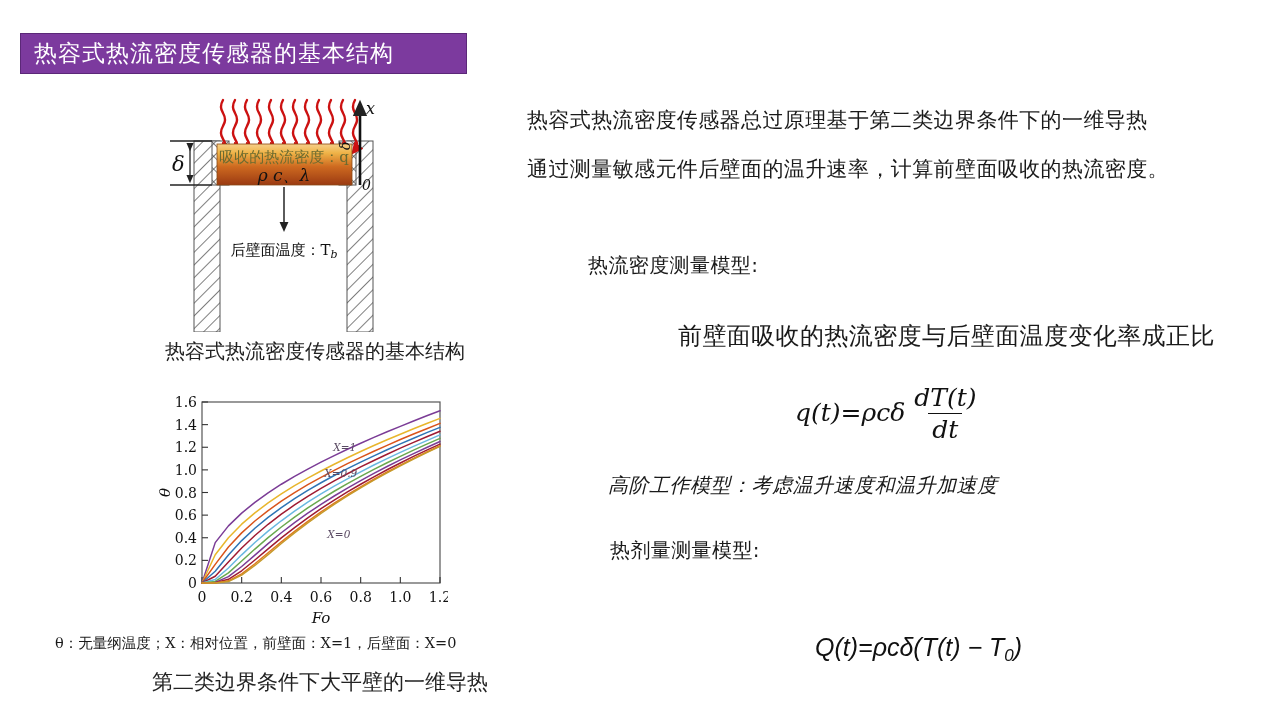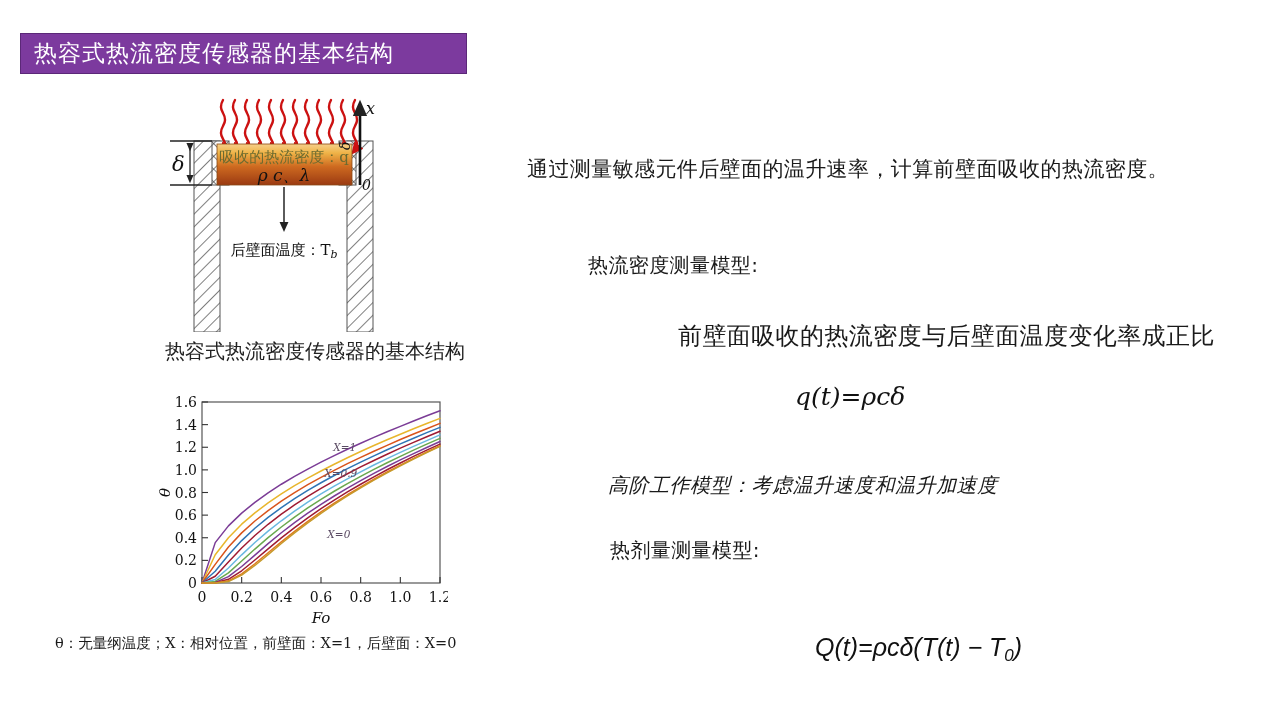--- a/index.html
+++ b/index.html
@@ -221,29 +221,35 @@
           <text x="186.79999999999998" y="58.64375000000001" text-anchor="middle" font-family="DejaVu Serif, Liberation Serif, serif" font-size="10.5" font-style="italic" fill="#5a4a63">X=1</text>
           <text x="182.83333333333334" y="84.66250000000002" text-anchor="middle" font-family="DejaVu Serif, Liberation Serif, serif" font-size="10.5" font-style="italic" fill="#5a4a63">X=0.9</text>
           <text x="180.85" y="145.75" text-anchor="middle" font-family="DejaVu Serif, Liberation Serif, serif" font-size="10.5" font-style="italic" fill="#5a4a63">X=0</text>
           <text x="163" y="231" text-anchor="middle" font-family="DejaVu Serif, Liberation Serif, serif" font-size="15" font-style="italic" fill="#111">Fo</text>
           <text x="12" y="100.5" text-anchor="middle" font-family="DejaVu Serif, Liberation Serif, serif" font-size="15" font-style="italic" fill="#111" transform="rotate(-90 12 100.5)">θ</text>
         </g>
     </svg>
   </div>
 
   <div id="chart-note">θ：无量纲温度；X：相对位置，前壁面：X=1，后壁面：X=0</div>
-
+  <div id="chart-caption">第二类边界条件下大平壁的一维导热</div>
+
+  <div class="rtext" id="intro-line-1">热容式热流密度传感器总过原理基于第二类边界条件下的一维导热</div>
   <div class="rtext" id="intro-line-2">通过测量敏感元件后壁面的温升速率，计算前壁面吸收的热流密度。</div>
 
   <div class="rtext" id="model-q-title">热流密度测量模型:</div>
   <div class="rtext" id="model-q-desc">前壁面吸收的热流密度与后壁面温度变化率成正比</div>
 
   <div id="formula-q">
     <span class="lhs">q(t)=</span>
       <span class="rho">ρcδ</span>
+    <span class="frac">
+      <span class="num">dT(t)</span>
+      <span class="den">dt</span>
+    </span>
   </div>
 
   <div class="rtext" id="model-high-order">高阶工作模型：考虑温升速度和温升加速度</div>
 
   <div class="rtext" id="model-Q-title">热剂量测量模型:</div>
 
   <div id="formula-Q"><span>Q(t)=ρcδ(T(t) − T</span><span class="sub">0</span><span>)</span></div>
 
 </div>
 

